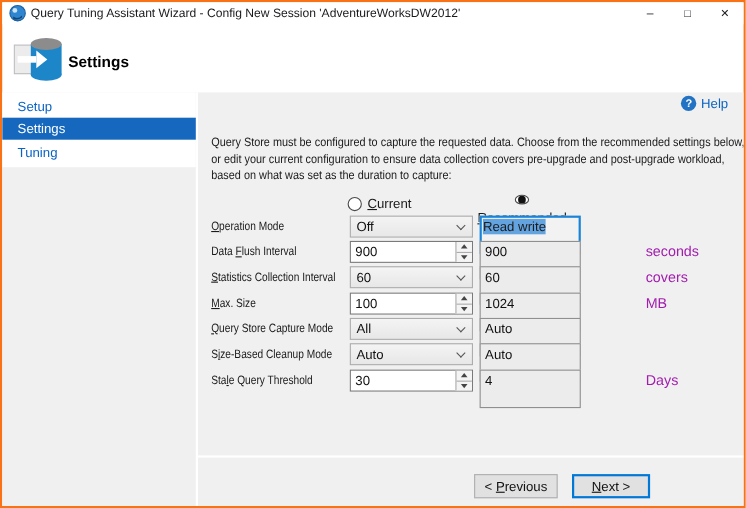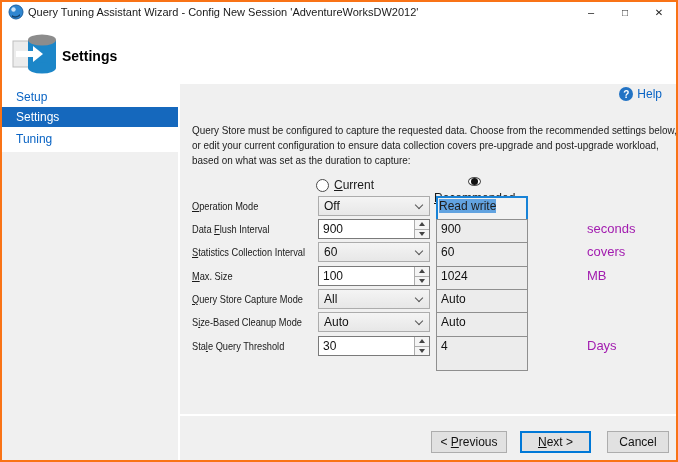--- a/index.html
+++ b/index.html
@@ -251,17 +251,14 @@
     </div>
     <div class="unit">Days</div>
   </div>
 
   <div class="btn next">
     <span><span></span><span class="u">N</span><span>ext &gt;</span></span>
   </div>
   <div class="btn prev">
     <span><span>&lt; </span><span class="u">P</span><span>revious</span></span>
   </div>
-  <div class="btn cancel">
-    <span><span>Cancel</span><span class="u"></span><span></span></span>
-  </div>
 
 </div>
 
 </body></html>

